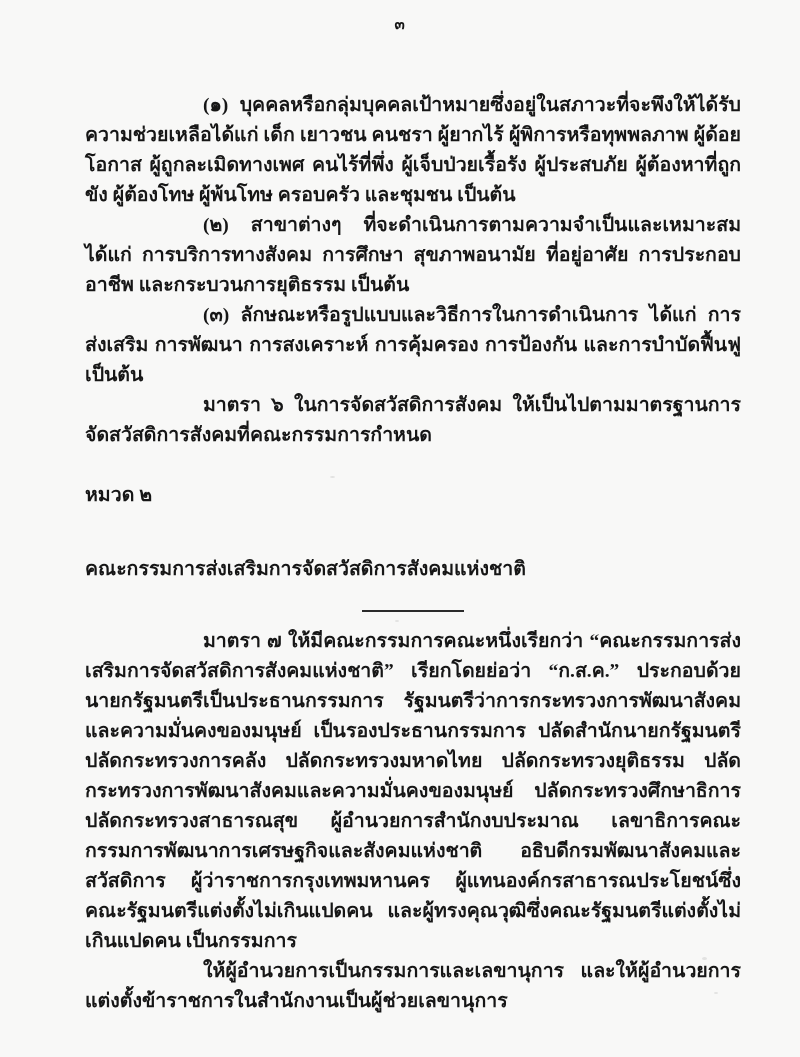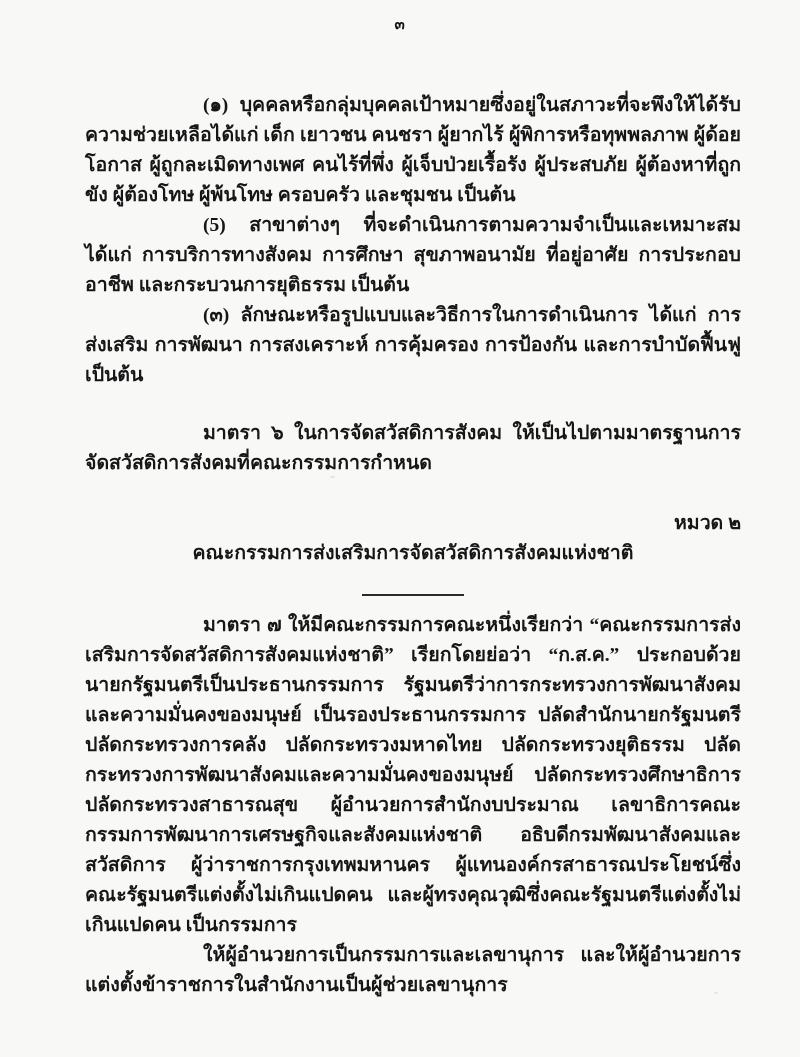--- a/index.html
+++ b/index.html
@@ -32,30 +32,30 @@
     width: 656px;
     font-size: 19.5px;
     line-height: 30px;
     font-weight: 600;
     text-align: justify;
   }
   .para {
     text-indent: 118px;
   }
   .section-6 {
-    margin-top: 28px;
   }
   .chapter-heading {
     margin-top: 30px;
-    text-align: right;
+    text-align: left;
     text-indent: 0;
   }
   .chapter-title {
-    text-align: center;
+    text-align: left;
     text-indent: 0;
+    margin-top: 44px;
   }
   .divider {
     width: 102px;
     border: none;
     border-top: 2px solid #2b2b2b;
     margin: 26px auto 0 auto;
   }
   .section-7 {
     margin-top: 14px;
   }
@@ -74,21 +74,21 @@
 <body>
 
 <div class="page">
 
   <div class="page-number">๓</div>
 
   <div class="content">
 
     <p class="para">(๑) บุคคลหรือกลุ่มบุคคลเป้าหมายซึ่งอยู่ในสภาวะที่จะพึงให้ได้รับความช่วยเหลือได้แก่ เด็ก เยาวชน คนชรา ผู้ยากไร้ ผู้พิการหรือทุพพลภาพ ผู้ด้อยโอกาส ผู้ถูกละเมิดทางเพศ คนไร้ที่พึ่ง ผู้เจ็บป่วยเรื้อรัง ผู้ประสบภัย ผู้ต้องหาที่ถูกขัง ผู้ต้องโทษ ผู้พ้นโทษ ครอบครัว และชุมชน เป็นต้น</p>
 
-    <p class="para">(5) สาขาต่างๆ ที่จะดำเนินการตามความจำเป็นและเหมาะสม ได้แก่ การบริการทางสังคม การศึกษา สุขภาพอนามัย ที่อยู่อาศัย การประกอบอาชีพ และกระบวนการยุติธรรม เป็นต้น</p>
+    <p class="para">(๒) สาขาต่างๆ ที่จะดำเนินการตามความจำเป็นและเหมาะสม ได้แก่ การบริการทางสังคม การศึกษา สุขภาพอนามัย ที่อยู่อาศัย การประกอบอาชีพ และกระบวนการยุติธรรม เป็นต้น</p>
 
     <p class="para">(๓) ลักษณะหรือรูปแบบและวิธีการในการดำเนินการ ได้แก่ การส่งเสริม การพัฒนา การสงเคราะห์ การคุ้มครอง การป้องกัน และการบำบัดฟื้นฟู เป็นต้น</p>
 
 
     <p class="para section-6">มาตรา ๖  ในการจัดสวัสดิการสังคม ให้เป็นไปตามมาตรฐานการจัดสวัสดิการสังคมที่คณะกรรมการกำหนด</p>
 
     <p class="chapter-heading">หมวด ๒</p>
 
     <p class="chapter-title">คณะกรรมการส่งเสริมการจัดสวัสดิการสังคมแห่งชาติ</p>
 

